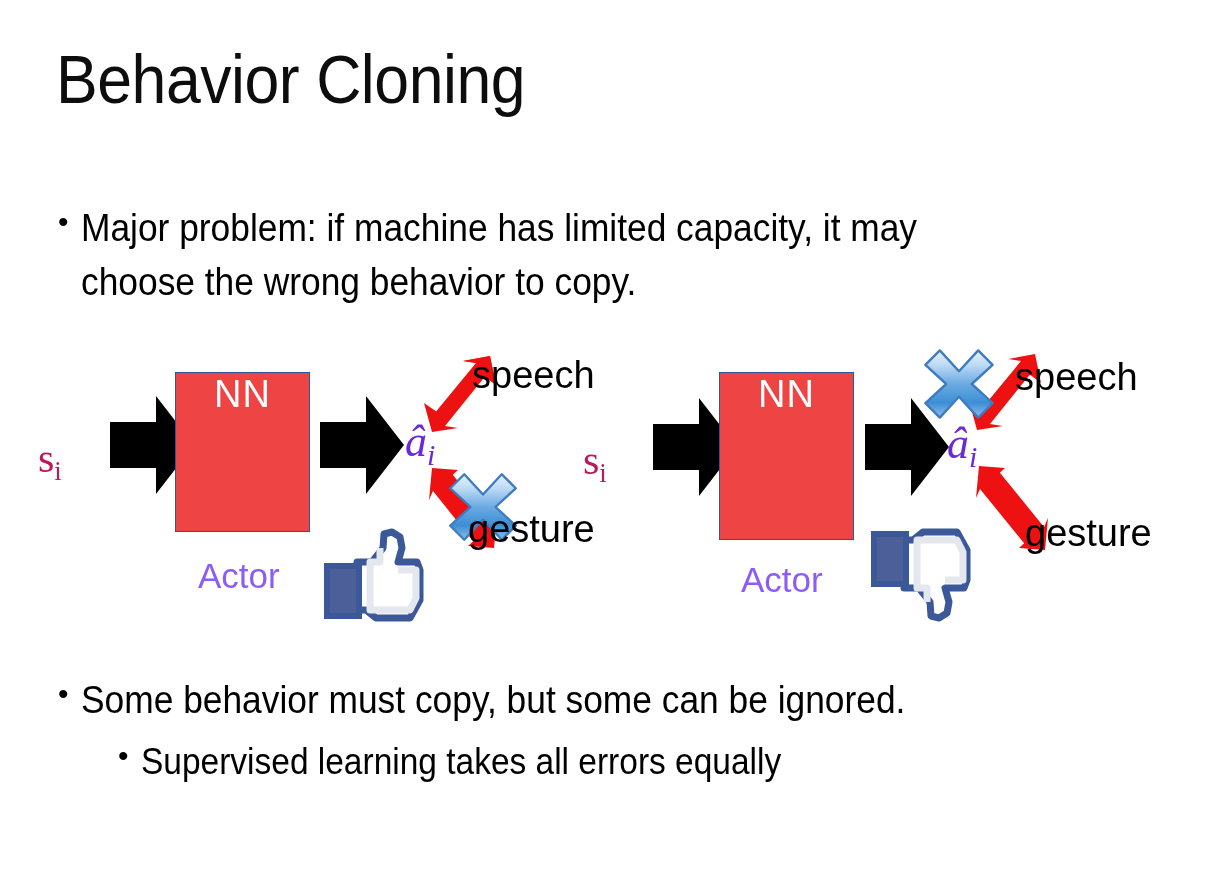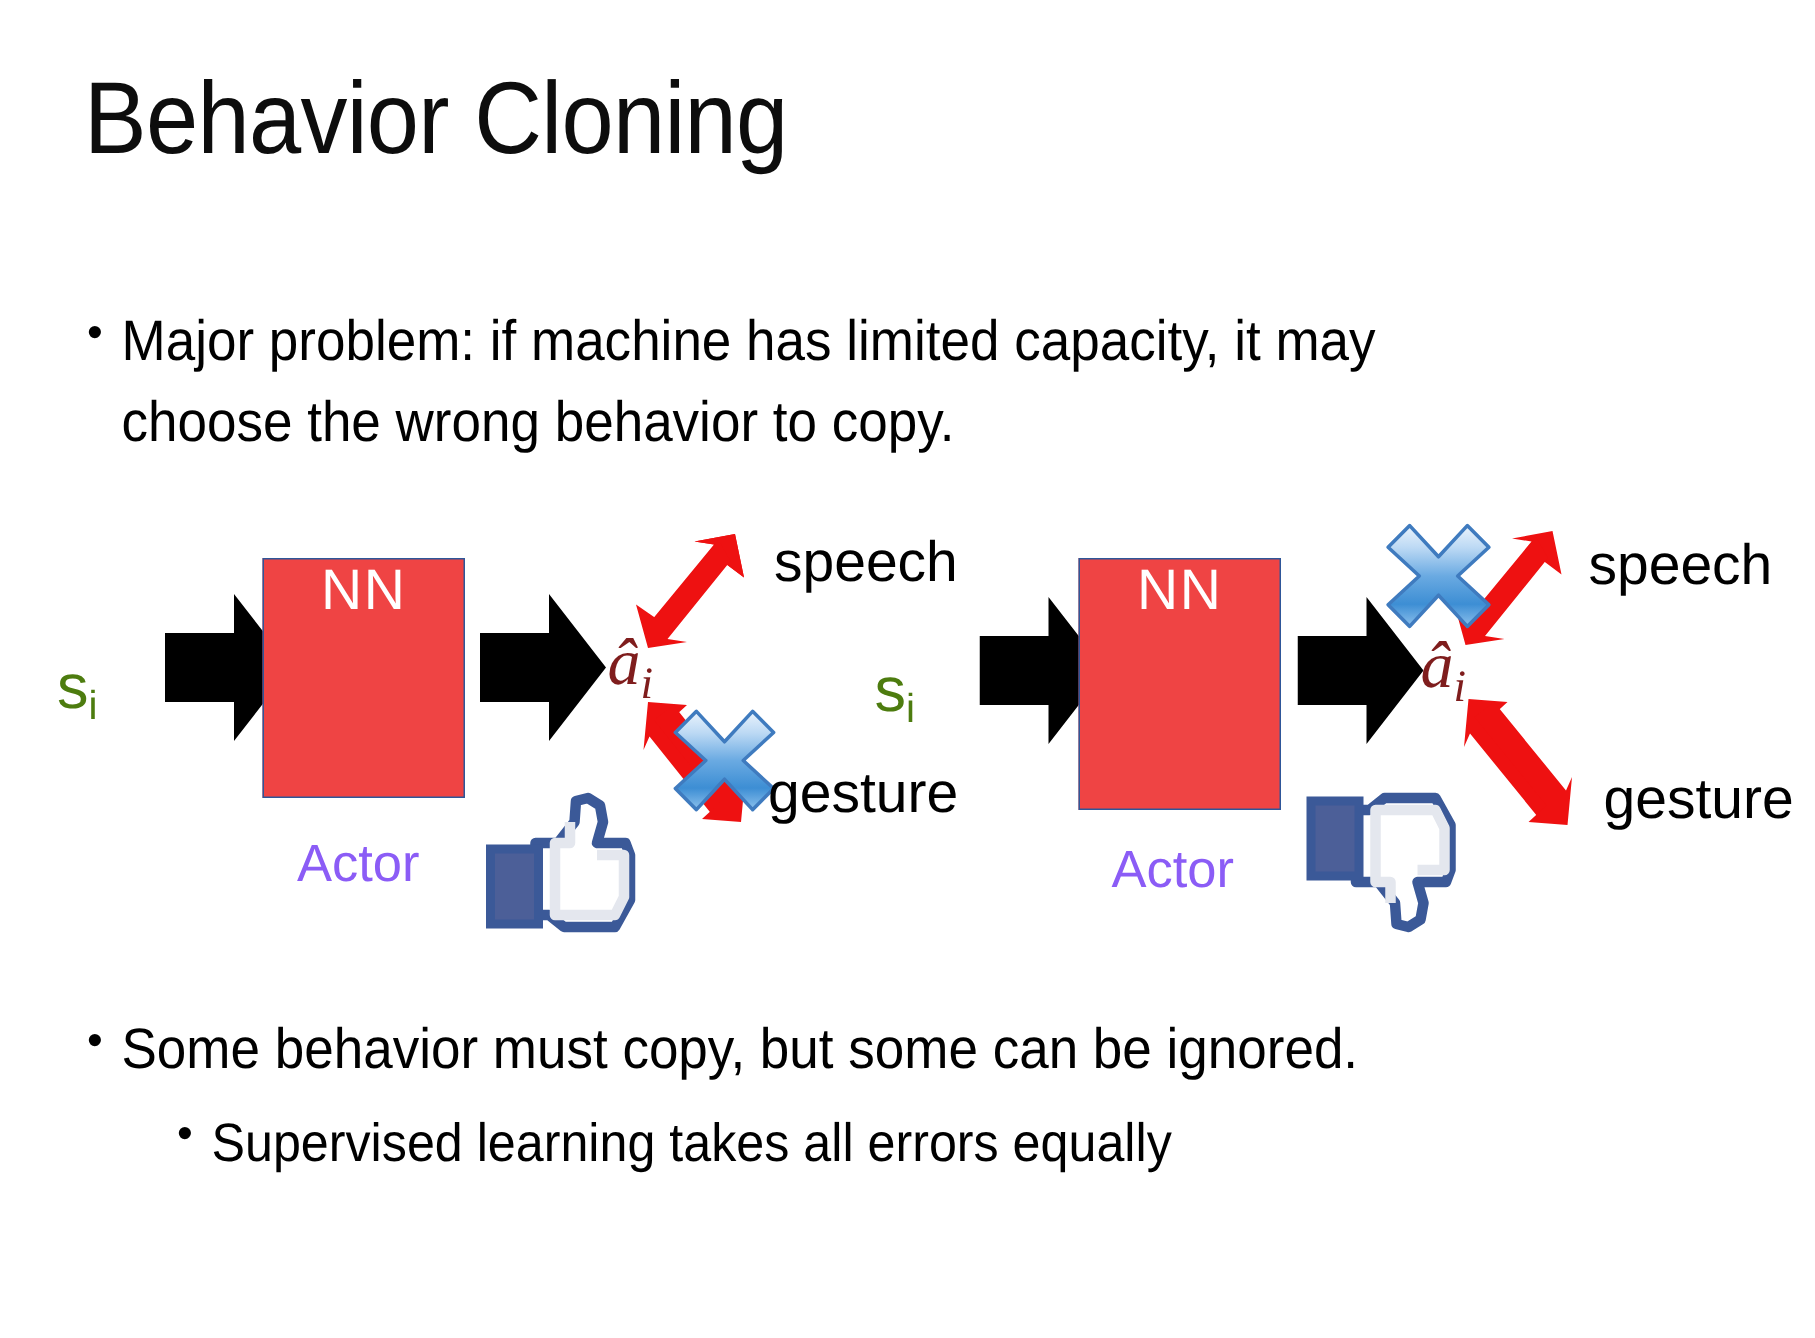--- a/index.html
+++ b/index.html
@@ -83,22 +83,22 @@
     top: 338px;
     height: 300px;
   }
   #diagram-left  { left: 20px;  width: 600px; }
   #diagram-right { left: 565px; width: 620px; }
 
   
   .state-label {
     position: absolute;
     font-size: 42px;
-    font-family: Liberation Sans, sans-serif;
-    color: #4d7c0f;
+    font-family: Liberation Serif, serif;
+    color: #be185d;
     white-space: nowrap;
   }
   .state-label .sub {
     font-size: 27px;
     vertical-align: -0.28em;
     letter-spacing: 0;
   }
 
   
   .nn-box {
@@ -127,38 +127,37 @@
   .block-arrow {
     position: absolute;
   }
 
   
   .action-label {
     position: absolute;
     font-family: "Liberation Serif", serif;
     font-style: italic;
     font-size: 44px;
-    color: #7f1d1d;
+    color: #6d28d9;
     white-space: nowrap;
     line-height: 1;
   }
   .action-label .sub {
     font-size: 30px;
     vertical-align: -0.30em;
     font-style: italic;
   }
 
   
   .out-label {
     position: absolute;
     font-size: 38px;
     font-family: "Liberation Sans", sans-serif;
     color: #000;
     white-space: nowrap;
-    margin-left: 44px;
   }
 
   
   .overlay-svg {
     position: absolute;
     overflow: visible;
     pointer-events: none;
   }
 </style>
 </head>

